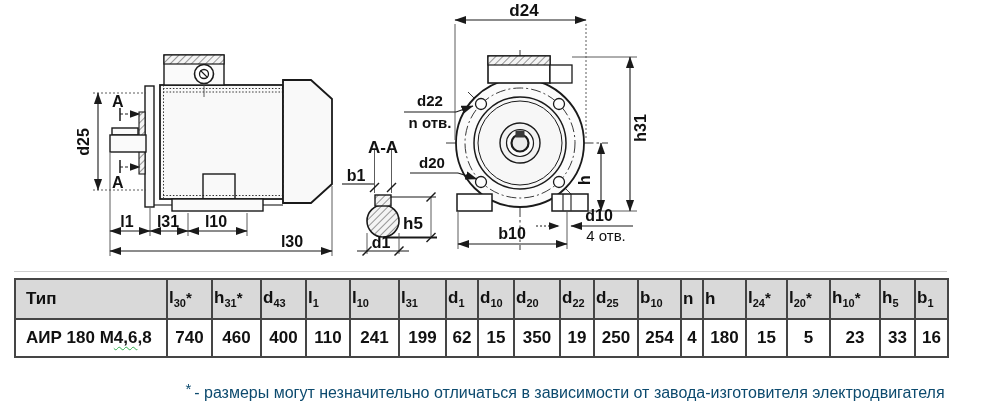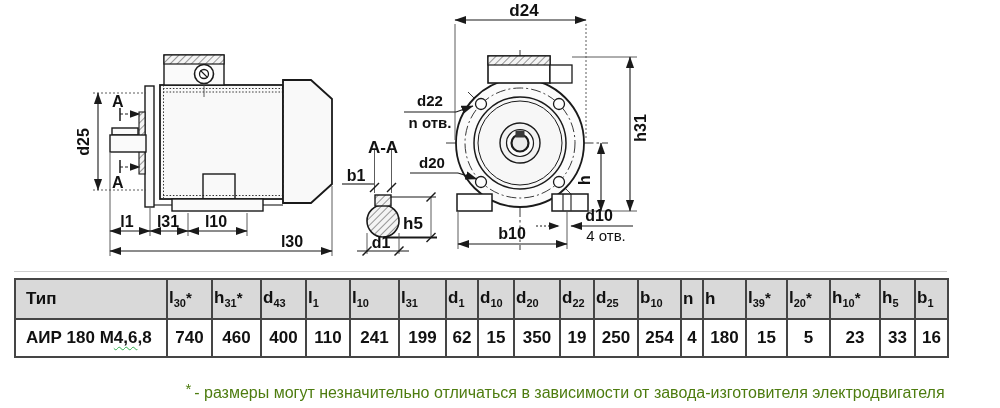--- a/index.html
+++ b/index.html
@@ -18,21 +18,21 @@
   .ghostline{position:absolute;left:14px;top:271px;width:933px;border-top:1px solid #cfcfcf;}
   .tablewrap{position:absolute;left:14px;top:278px;}
   table{border-collapse:collapse;table-layout:fixed;width:933px;}
   th,td{border:2px solid #454545;font-weight:bold;overflow:hidden;white-space:nowrap;}
   th{background:#d9d9d9;height:36px;font-size:17px;text-align:left;}
   td{background:#fff;height:34px;font-size:17px;text-align:center;margin-left:32px;}
   th:first-child,td:first-child{text-align:left;padding-left:10px;}
   sub{font-size:11px;}
   .star{font-size:15px;}
   .squiggle{text-decoration:underline wavy #2fae4e 1px;text-underline-offset:3px;}
-  .note{position:absolute;left:130px;top:384px;width:870px;text-align:center;font-size:16px;color:#4d7c0f;}
+  .note{position:absolute;left:130px;top:384px;width:870px;text-align:center;font-size:16px;color:#0c4a6e;}
   .note .nstar{position:relative;top:-4px;font-size:15px;margin-right:3px;}
 </style>
 </head>
 <body>
 
 <div id="drawing">
 <svg width="1000" height="270" viewBox="0 0 1000 270" xmlns="http://www.w3.org/2000/svg">
   <defs>
     <marker id="arw" viewBox="0 0 10 8" refX="9.5" refY="4" markerWidth="11" markerHeight="9" orient="auto-start-reverse">
       <path d="M0,0.5 L10,4 L0,7.5 Z" fill="#1a1a1a"></path>
@@ -227,21 +227,21 @@
           <th><span>l</span><sub>10</sub></th>
           <th><span>l</span><sub>31</sub></th>
           <th><span>d</span><sub>1</sub></th>
           <th><span>d</span><sub>10</sub></th>
           <th><span>d</span><sub>20</sub></th>
           <th><span>d</span><sub>22</sub></th>
           <th><span>d</span><sub>25</sub></th>
           <th><span>b</span><sub>10</sub></th>
           <th><span>n</span></th>
           <th><span>h</span></th>
-          <th><span>l</span><sub>39</sub><span class="star">*</span></th>
+          <th><span>l</span><sub>24</sub><span class="star">*</span></th>
           <th><span>l</span><sub>20</sub><span class="star">*</span></th>
           <th><span>h</span><sub>10</sub><span class="star">*</span></th>
           <th><span>h</span><sub>5</sub></th>
           <th><span>b</span><sub>1</sub></th>
         </tr>
     </thead>
     <tbody>
       <tr id="tbody-row">
         <td><span>АИР 180 М</span><span class="squiggle">4,6</span><span>,8</span></td>
       <td>740</td>

